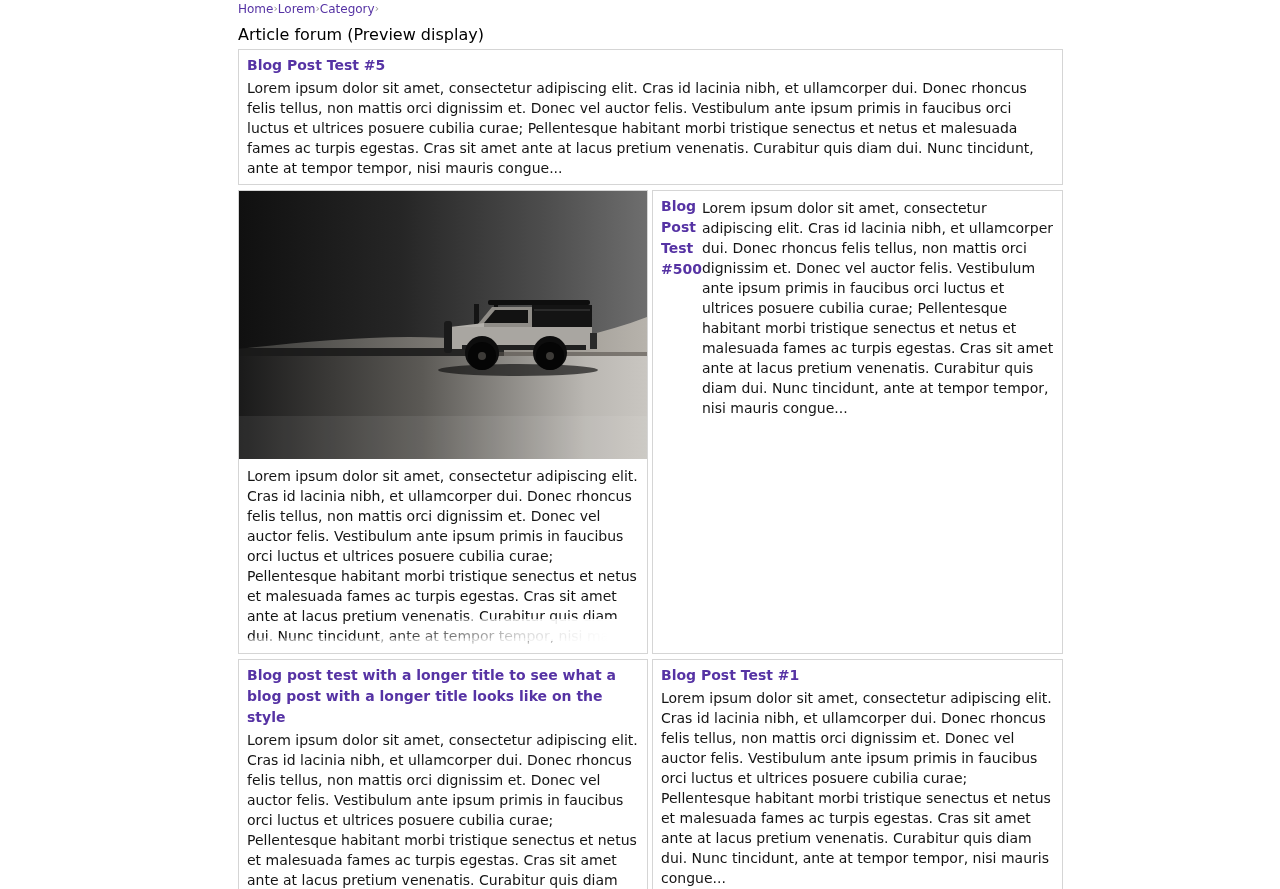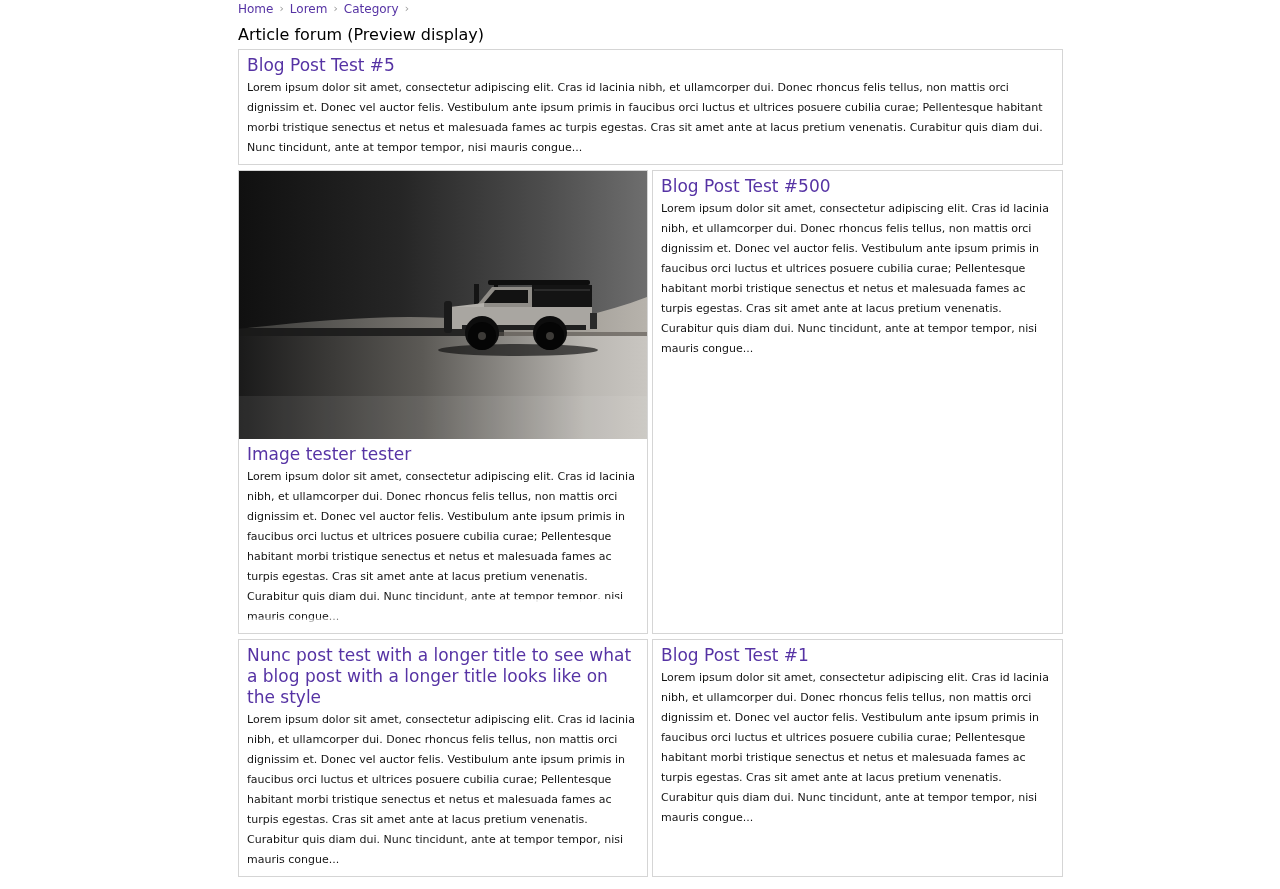--- a/index.html
+++ b/index.html
@@ -2,39 +2,39 @@
 <html><head>
 <meta charset="utf-8">
 <style>
   * { margin: 0; padding: 0; box-sizing: border-box; }
   html, body { width: 1280px; height: 889px; overflow: hidden; background: #ffffff; }
   body { font-family: "DejaVu Sans", sans-serif; color: #141414; }
 
   .content { position: absolute; left: 238px; top: 0; width: 825px; }
 
   
-  .breadcrumb { padding-top: 2px; font-size: 12px; line-height: 14px; display: flex; align-items: center; gap: 6px; }
+  .breadcrumb { padding-top: 2px; font-size: 12px; line-height: 14px; display: flex; align-items: center; }
   .crumb { color: #5633a4; text-decoration: none; cursor: pointer; }
   .crumb.bold { font-weight: normal; }
   .crumb-sep { color: #999999; font-size: 11px; line-height: 12px; }
 
   
   .page-title { font-size: 16px; line-height: 19px; font-weight: normal; color: #000000; margin-top: 9px; margin-bottom: 0; }
 
   
   .grid { margin-top: 5px; display: grid; grid-template-columns: 410px 411px; column-gap: 4px; row-gap: 5px; }
   .card { background: #ffffff; border: 1px solid #d5d5d5; overflow: hidden; }
   .card.span2 { grid-column: 1 / span 2; }
   .card.h-row2 { height: 464px; display: flex; flex-direction: column; }
 
   .card-body { padding: 5px 8px 6px 8px; }
-  .card.h-row2 .card-body { flex: 1; display: flex; flex-direction: column; overflow: hidden; }
+  .card.h-row2 .card-body { flex: 1; display: flex; flex-direction: row; overflow: hidden; }
 
-  .post-title { display: inline-block; font-size: 17px; line-height: 21px; font-weight: normal; color: #5633a4; text-decoration: none; cursor: pointer; }
-  .snippet { margin-top: 2px; font-size: 11px; line-height: 20px; color: #141414; }
+  .post-title { display: inline-block; font-size: 14px; line-height: 21px; font-weight: bold; color: #5633a4; text-decoration: none; cursor: pointer; }
+  .snippet { margin-top: 2px; font-size: 14px; line-height: 20px; color: #141414; }
 
   
   .thumb-wrap { width: 100%; height: 268px; display: block; cursor: pointer; line-height: 0; }
   .thumb-wrap svg { width: 100%; height: 100%; display: block; }
 
   
   .snippet-clip { position: relative; flex: 1; overflow: hidden; }
   .snippet-clip .fade-line {
     content: ""; position: absolute; left: 0; right: 0; bottom: 6px; height: 22px;
     background: linear-gradient(to right, rgba(255,255,255,0) 32%, rgba(255,255,255,0.85) 72%, #ffffff 92%);
@@ -117,39 +117,38 @@
             <circle cx="38" cy="70" r="17" fill="#0d0d0d"></circle>
             <circle cx="106" cy="70" r="17" fill="#0d0d0d"></circle>
             <circle cx="38" cy="73" r="14" fill="#050505"></circle>
             <circle cx="106" cy="73" r="14" fill="#050505"></circle>
             <circle cx="38" cy="73" r="4" fill="#3c3a37"></circle>
             <circle cx="106" cy="73" r="4" fill="#3c3a37"></circle>
           </g>
         </svg>
       </a>
       <div class="card-body">
-        <a class="post-title">Image tester tester</a>
         <div class="snippet-clip">
           <div class="snippet">Lorem ipsum dolor sit amet, consectetur adipiscing elit. Cras id lacinia nibh, et ullamcorper dui. Donec rhoncus felis tellus, non mattis orci dignissim et. Donec vel auctor felis. Vestibulum ante ipsum primis in faucibus orci luctus et ultrices posuere cubilia curae; Pellentesque habitant morbi tristique senectus et netus et malesuada fames ac turpis egestas. Cras sit amet ante at lacus pretium venenatis. Curabitur quis diam dui. Nunc tincidunt, ante at tempor tempor, nisi mauris congue...</div>
           <div class="fade-line"></div>
           <div class="fade-bottom"></div>
         </div>
       </div>
     </div>
 
     <div class="card h-row2">
       <div class="card-body">
         <a class="post-title">Blog Post Test #500</a>
         <div class="snippet">Lorem ipsum dolor sit amet, consectetur adipiscing elit. Cras id lacinia nibh, et ullamcorper dui. Donec rhoncus felis tellus, non mattis orci dignissim et. Donec vel auctor felis. Vestibulum ante ipsum primis in faucibus orci luctus et ultrices posuere cubilia curae; Pellentesque habitant morbi tristique senectus et netus et malesuada fames ac turpis egestas. Cras sit amet ante at lacus pretium venenatis. Curabitur quis diam dui. Nunc tincidunt, ante at tempor tempor, nisi mauris congue...</div>
       </div>
     </div>
 
     <div class="card">
       <div class="card-body">
-        <a class="post-title">Nunc post test with a longer title to see what a blog post with a longer title looks like on the style</a>
+        <a class="post-title">Blog post test with a longer title to see what a blog post with a longer title looks like on the style</a>
         <div class="snippet">Lorem ipsum dolor sit amet, consectetur adipiscing elit. Cras id lacinia nibh, et ullamcorper dui. Donec rhoncus felis tellus, non mattis orci dignissim et. Donec vel auctor felis. Vestibulum ante ipsum primis in faucibus orci luctus et ultrices posuere cubilia curae; Pellentesque habitant morbi tristique senectus et netus et malesuada fames ac turpis egestas. Cras sit amet ante at lacus pretium venenatis. Curabitur quis diam dui. Nunc tincidunt, ante at tempor tempor, nisi mauris congue...</div>
       </div>
     </div>
 
     <div class="card">
       <div class="card-body">
         <a class="post-title">Blog Post Test #1</a>
         <div class="snippet">Lorem ipsum dolor sit amet, consectetur adipiscing elit. Cras id lacinia nibh, et ullamcorper dui. Donec rhoncus felis tellus, non mattis orci dignissim et. Donec vel auctor felis. Vestibulum ante ipsum primis in faucibus orci luctus et ultrices posuere cubilia curae; Pellentesque habitant morbi tristique senectus et netus et malesuada fames ac turpis egestas. Cras sit amet ante at lacus pretium venenatis. Curabitur quis diam dui. Nunc tincidunt, ante at tempor tempor, nisi mauris congue...</div>
       </div>
     </div>

